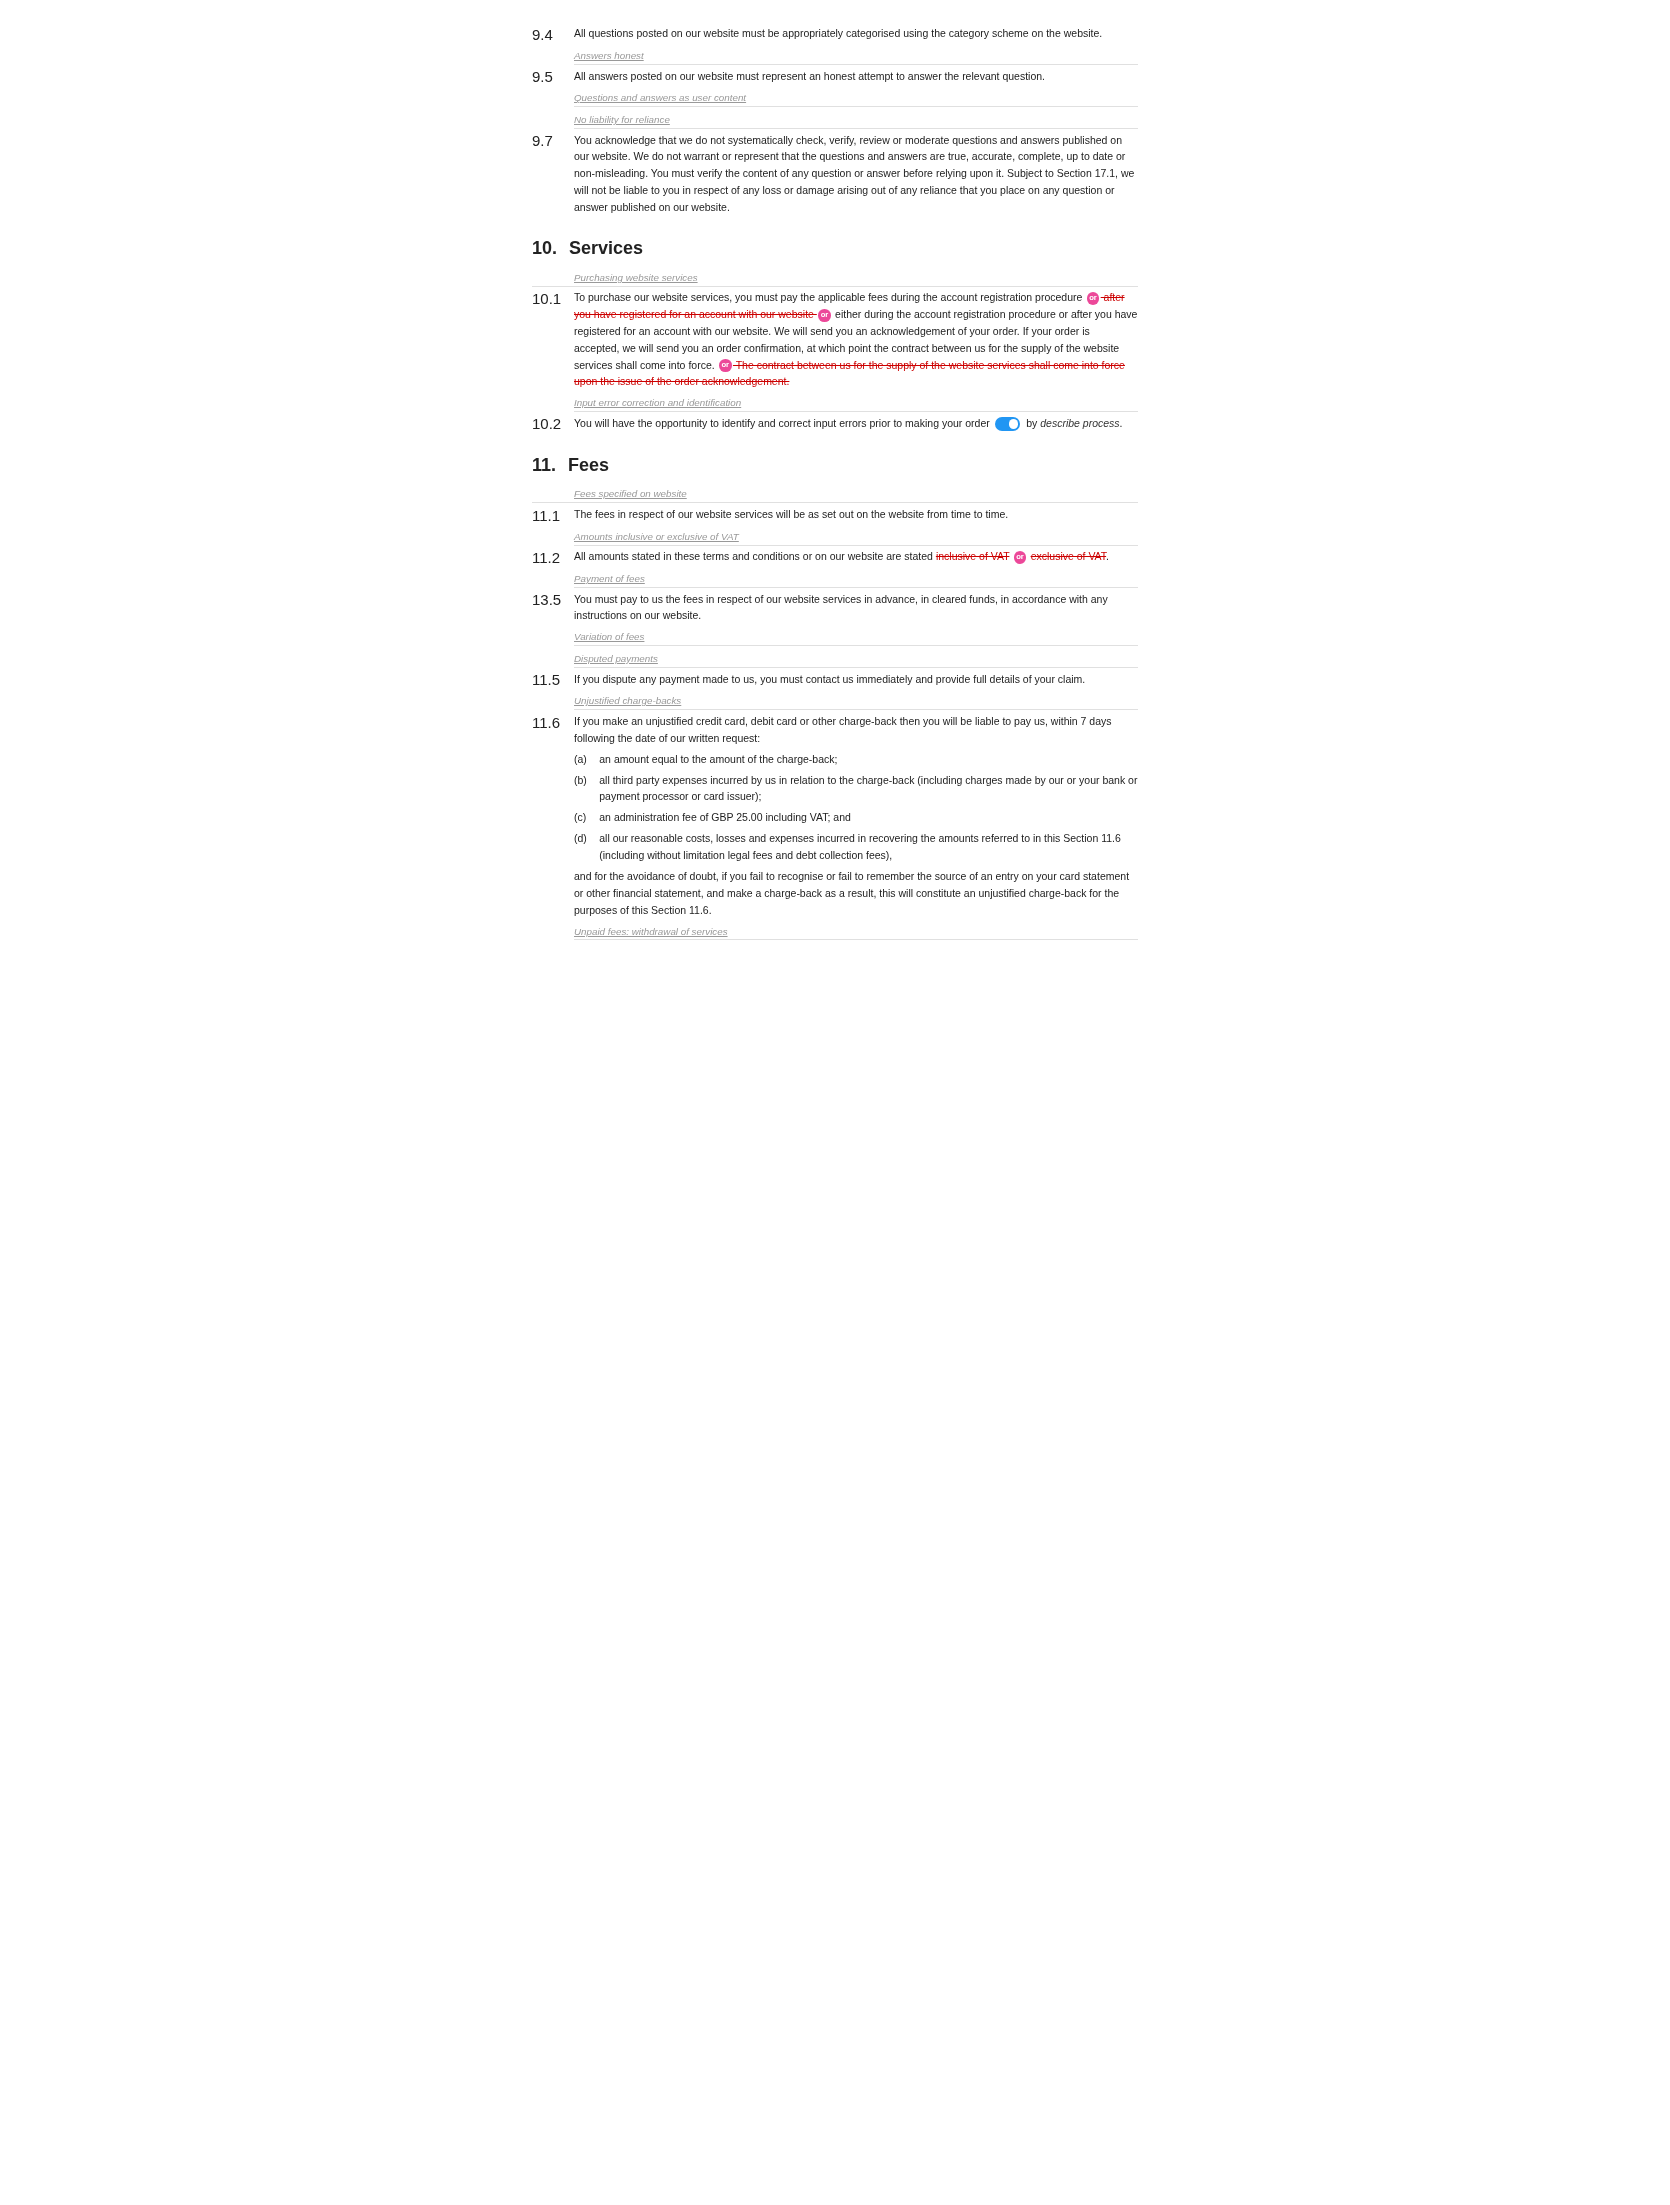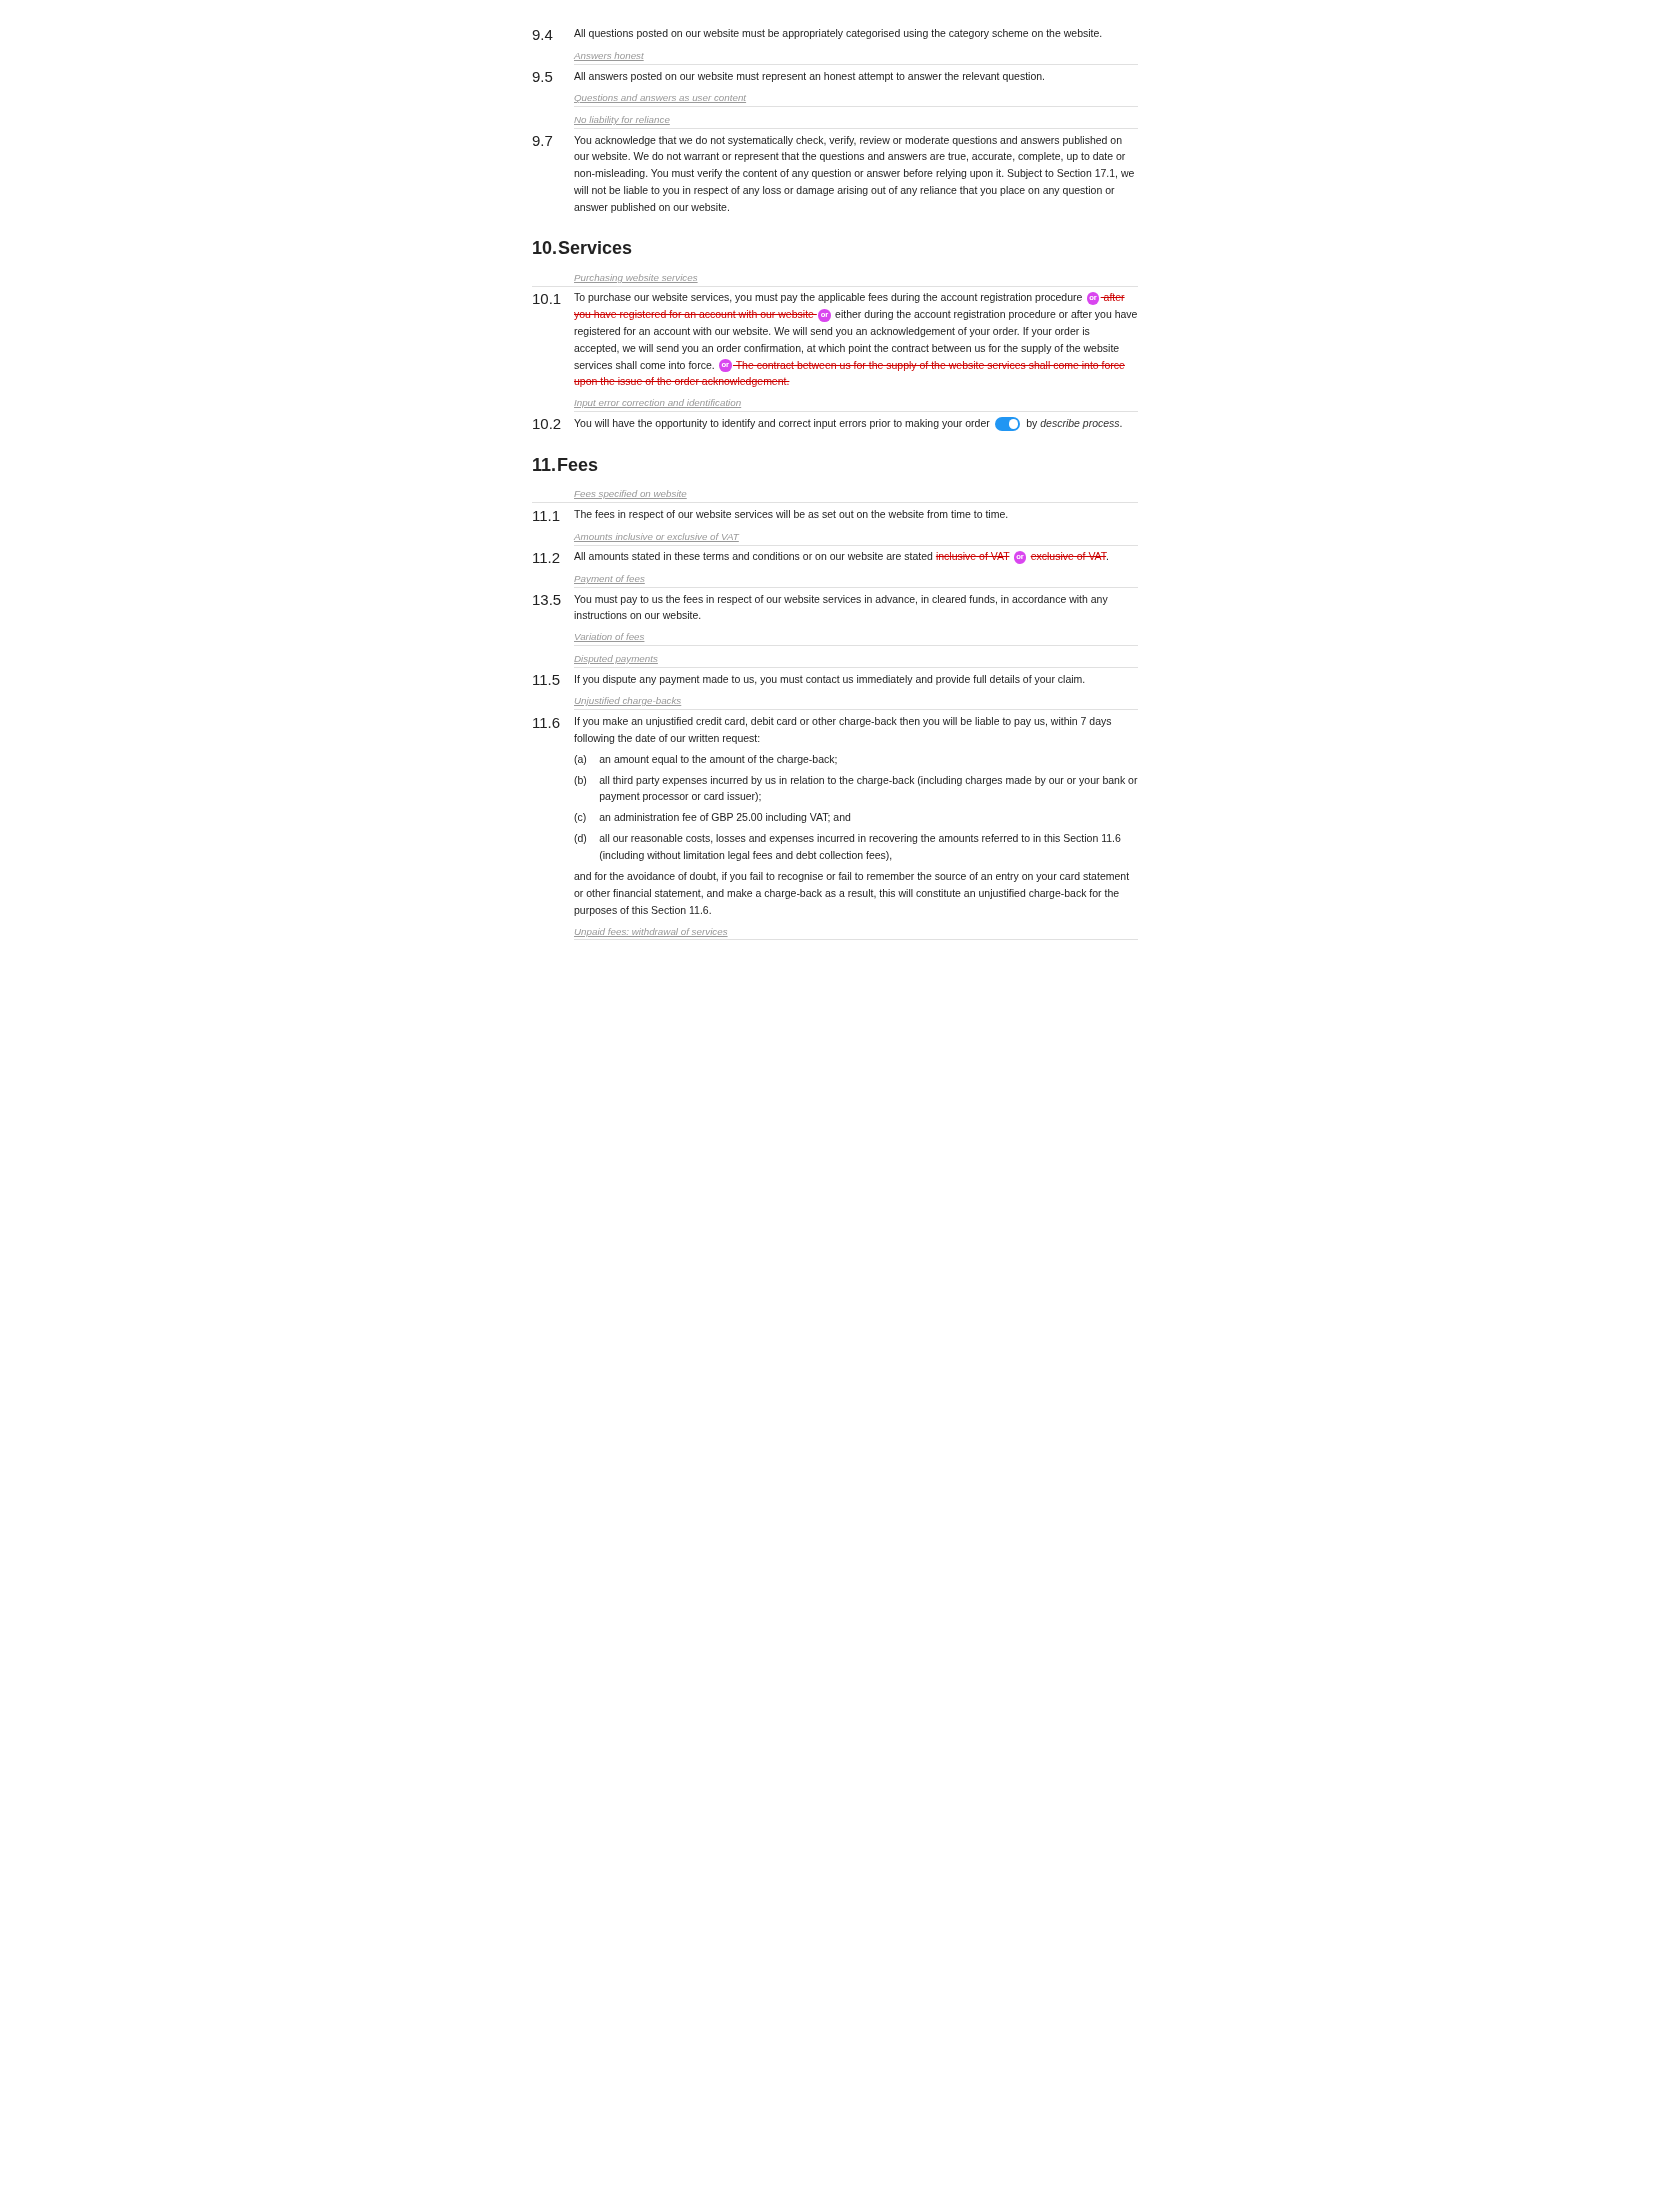--- a/index.html
+++ b/index.html
@@ -11,21 +11,21 @@
       padding: 22.5px 34px;
       max-width: 674px;
       margin: 0 auto;
     }
     .section-heading {
       font-size: 18px;
       font-weight: bold;
       margin: 22.5px 0 12.6px 0;
       display: flex;
       align-items: baseline;
-      gap: 1px;
+      gap: 12px;
     }
     .section-number {
       font-size: 18px;
       font-weight: bold;
     }
     .sub-label {
       color: #999;
       font-style: italic;
       font-size: 9.8px;
       margin: 7px 0 2.8px 0;
@@ -48,21 +48,21 @@
       flex: 1;
       font-size: 10.5px;
       line-height: 1.6;
     }
     .highlight-red {
       color: #cc0000;
       text-decoration: line-through;
     }
     .or-badge {
       display: inline-block;
-      background: #d946ef;
+      background: #ec4899;
       color: #fff;
       font-size: 7.7px;
       font-weight: bold;
       border-radius: 50%;
       width: 12.6px;
       height: 12.6px;
       text-align: center;
       line-height: 12.6px;
       vertical-align: middle;
       margin: 0 1.4px;

